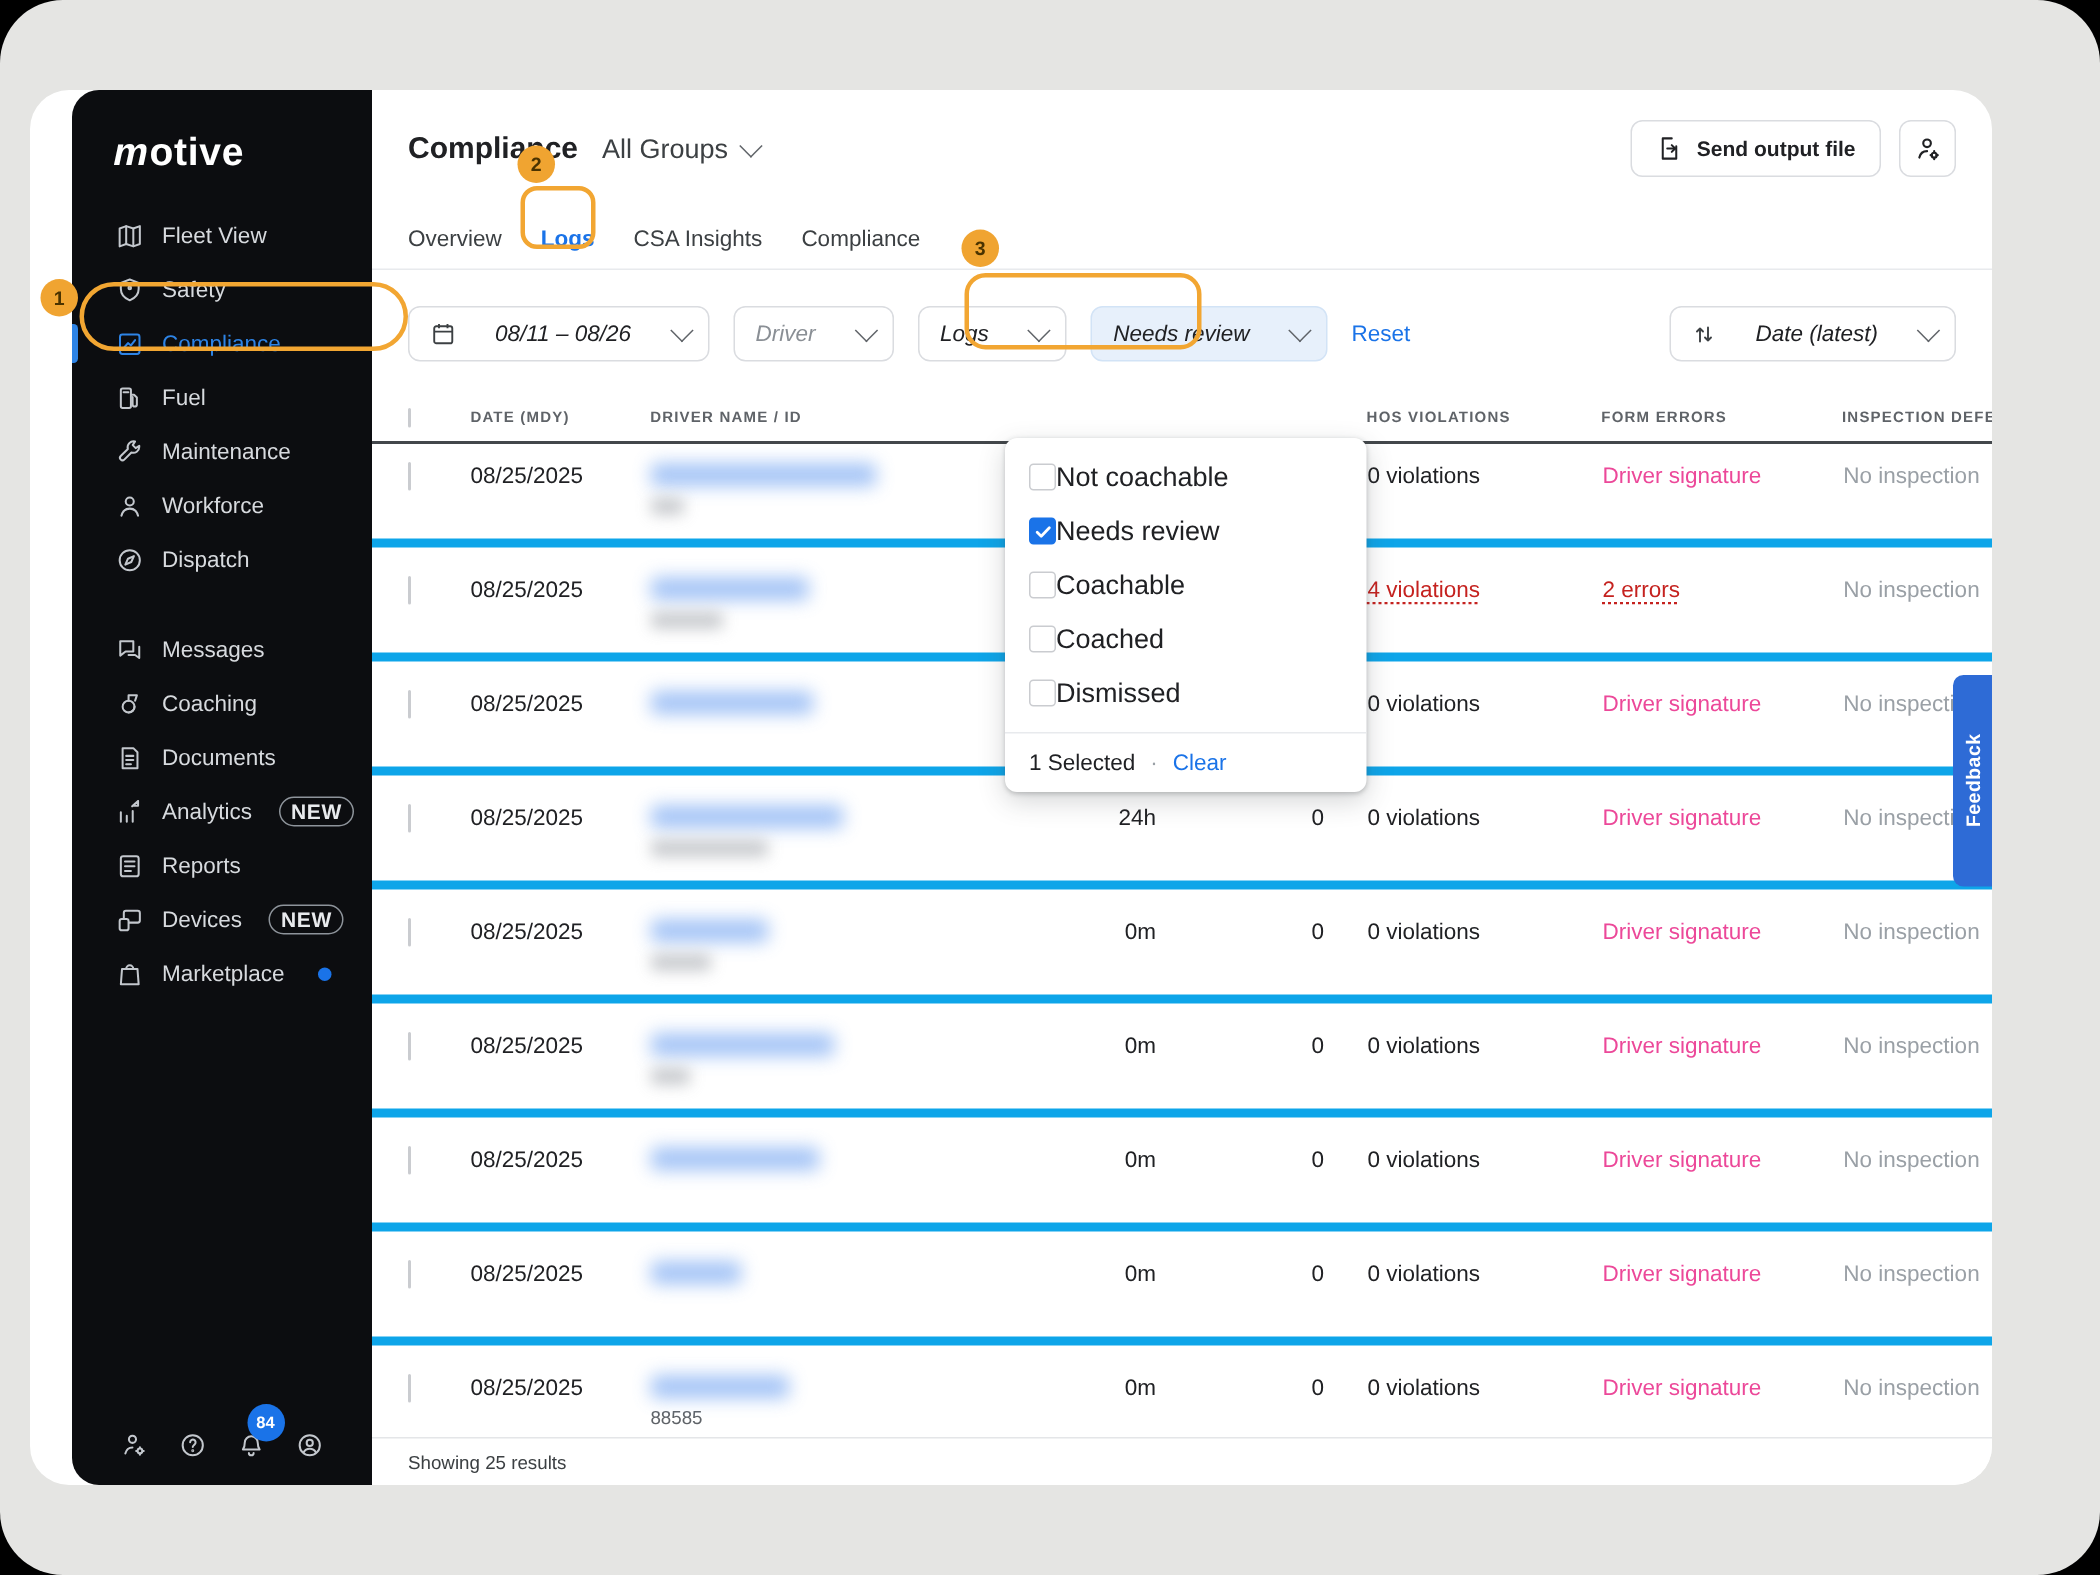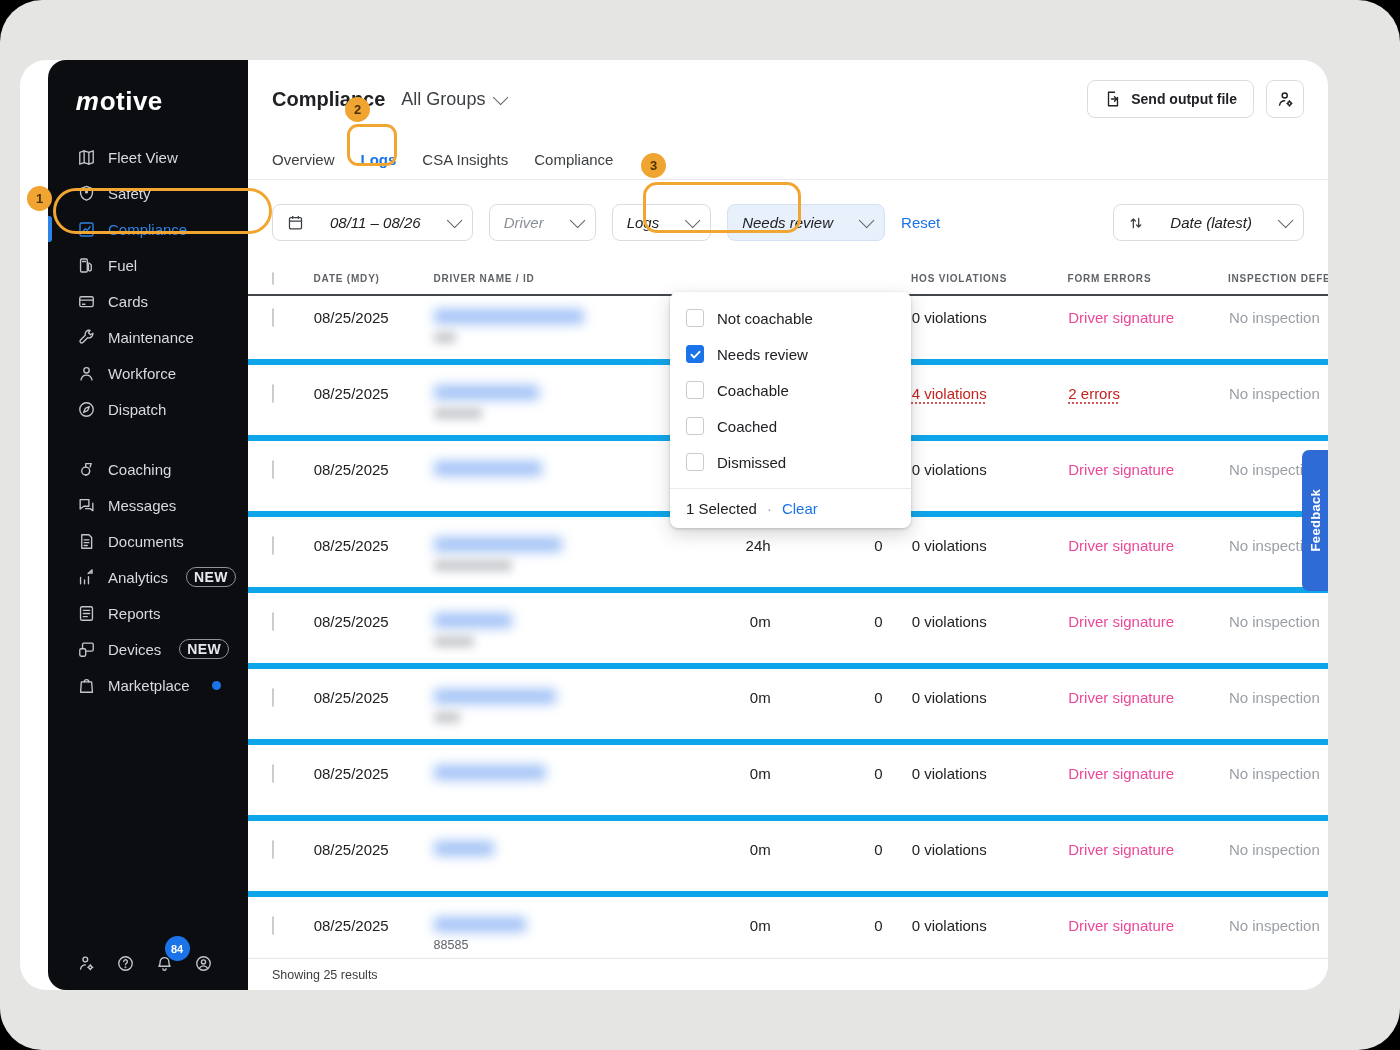--- a/index.html
+++ b/index.html
@@ -23,21 +23,21 @@
   .nav-item.active { color:#2e84e6; }
   .nav-item.active .nicon { color:#2e84e6; }
   .nav-item.active::before { content:""; position:absolute; left:-10px; top:5px; width:4px; height:26px;
                              background:#2e84e6; border-radius:0 3px 3px 0; }
   .nav-gap { height:24px; }
   .pill-new { margin-left:6px; font-size:14px; font-weight:700; letter-spacing:.4px; color:#e8eaed;
               border:1.4px solid #8e949b; border-radius:10px; padding:1px 7px; }
   .dot-blue { width:9px; height:9px; border-radius:50%; background:#1a73e8; margin-left:10px; }
   .side-foot { position:absolute; left:0; bottom:14px; width:200px; display:flex; justify-content:space-around;
                align-items:center; padding:0 22px; }
-  .foot-ic { position:relative; width:26px; height:26px; color:#c3c7cd; display:flex; align-items:center; justify-content:flex-start; cursor:pointer; }
+  .foot-ic { position:relative; width:26px; height:26px; color:#c3c7cd; display:flex; align-items:center; justify-content:center; cursor:pointer; }
   .notif-badge { position:absolute; top:-14px; left:10px; min-width:25px; height:25px; border-radius:13px;
                  background:#1a73e8; color:#fff; font-size:11px; font-weight:700; display:flex;
                  align-items:center; justify-content:center; padding:0 4px; }
 
   
   .main { position:absolute; left:228px; top:0; right:0; bottom:0; overflow:hidden; }
   .titlebar { display:flex; align-items:center; padding:20px 24px 0 24px; }
   .page-title { font-size:20px; font-weight:700; color:#202124; }
   .group-sel { display:flex; align-items:center; gap:8px; margin-left:16px; font-size:18px; color:#3c4043; cursor:pointer; }
   .titlebar-right { margin-left:auto; display:flex; gap:12px; }
@@ -76,21 +76,21 @@
   .blur-id { height:11px; margin-top:8px; border-radius:3px; background:#b7babf; filter:blur(5px); opacity:.8; }
   .id-text { margin-top:6px; font-size:12.5px; color:#5f6368; }
 
   .results-bar { position:absolute; left:0; right:0; bottom:0; height:32px; border-top:1px solid #e4e6e8;
                  background:#fff; display:flex; align-items:center; padding-left:24px;
                  font-size:12.5px; color:#3c4043; }
 
   
   .dropdown { position:absolute; left:650px; top:232px; width:241px; background:#fff; border-radius:8px;
               box-shadow:0 1px 3px rgba(60,64,67,.25), 0 6px 18px rgba(60,64,67,.22); z-index:30; overflow:hidden; }
-  .dd-item { display:flex; align-items:center; gap:13px; height:36px; padding:0 16px; font-size:15px; color:#202124; cursor:pointer; }
+  .dd-item { display:flex; align-items:center; gap:0; height:36px; padding:0 16px; font-size:18px; color:#202124; cursor:pointer; }
   .dd-item:first-child { margin-top:8px; } .dd-list { padding-bottom:8px; }
   .ddcb { width:18px; height:18px; border:1.6px solid #caccd0; border-radius:3px; background:#fff; flex:none;
           display:flex; align-items:center; justify-content:center; }
   .ddcb.checked { background:#1a73e8; border-color:#1a73e8; }
   .dd-foot { display:flex; align-items:center; gap:10px; height:40px; padding:0 16px; border-top:1px solid #e8eaed; font-size:15px; color:#202124; }
   .dd-sep { color:#9aa0a6; }
 
   
   .feedback { position:absolute; left:1282px; top:390px; width:27px; height:141px; background:#2e6bd6;
               border-radius:7px 0 0 7px; display:flex; align-items:center; justify-content:center;
@@ -151,29 +151,20 @@
               <svg width="19" height="19" viewBox="0 0 24 24" fill="none" stroke="currentColor" stroke-width="1.7" stroke-linecap="round" stroke-linejoin="round">
                 <rect x="4.5" y="3.8" width="8.5" height="16.4" rx="1.5"></rect>
                 <path d="M6.8 7h4M13 9h2.6l2.4 2.4v5.8a1.8 1.8 0 01-3.6 0V11"></path>
               </svg>
             </span>
             <span>Fuel</span>
           </div>
           <div class="nav-item">
             <span class="nicon">
               <svg width="19" height="19" viewBox="0 0 24 24" fill="none" stroke="currentColor" stroke-width="1.7" stroke-linecap="round" stroke-linejoin="round">
-                <rect x="3.5" y="6" width="17" height="12.5" rx="2"></rect>
-                <path d="M3.5 10.2h17M7 15.5h3"></path>
-              </svg>
-            </span>
-            <span>Cards</span>
-          </div>
-          <div class="nav-item">
-            <span class="nicon">
-              <svg width="19" height="19" viewBox="0 0 24 24" fill="none" stroke="currentColor" stroke-width="1.7" stroke-linecap="round" stroke-linejoin="round">
                 <path d="M20 7.5a5 5 0 01-6.6 4.7l-6 6a2.1 2.1 0 01-3-3l6-6A5 5 0 0116.5 3l-2 3 2.5 2.5 3-1.9z"></path>
               </svg>
             </span>
             <span>Maintenance</span>
           </div>
           <div class="nav-item">
             <span class="nicon">
               <svg width="19" height="19" viewBox="0 0 24 24" fill="none" stroke="currentColor" stroke-width="1.7" stroke-linecap="round" stroke-linejoin="round">
                 <circle cx="12" cy="8" r="3.4"></circle>
                 <path d="M5 20c1-4 3.9-6 7-6s6 2 7 6"></path>
@@ -189,34 +180,34 @@
               </svg>
             </span>
             <span>Dispatch</span>
           </div>
         </div>
       <div class="nav-gap"></div>
       <div class="nav" id="nav-secondary">
           <div class="nav-item">
             <span class="nicon">
               <svg width="19" height="19" viewBox="0 0 24 24" fill="none" stroke="currentColor" stroke-width="1.7" stroke-linecap="round" stroke-linejoin="round">
+                <path d="M4 4.5h11v8.5H8.5L4 16.5z"></path>
+                <path d="M20 9v9.5L16.5 16H11"></path>
+              </svg>
+            </span>
+            <span>Messages</span>
+          </div>
+          <div class="nav-item">
+            <span class="nicon">
+              <svg width="19" height="19" viewBox="0 0 24 24" fill="none" stroke="currentColor" stroke-width="1.7" stroke-linecap="round" stroke-linejoin="round">
                 <circle cx="11" cy="14" r="5"></circle>
                 <path d="M11 9V4.5h7l-1.5 4.5M16 14a5 5 0 01-5 5"></path>
               </svg>
             </span>
             <span>Coaching</span>
-          </div>
-          <div class="nav-item">
-            <span class="nicon">
-              <svg width="19" height="19" viewBox="0 0 24 24" fill="none" stroke="currentColor" stroke-width="1.7" stroke-linecap="round" stroke-linejoin="round">
-                <path d="M4 4.5h11v8.5H8.5L4 16.5z"></path>
-                <path d="M20 9v9.5L16.5 16H11"></path>
-              </svg>
-            </span>
-            <span>Messages</span>
           </div>
           <div class="nav-item">
             <span class="nicon">
               <svg width="19" height="19" viewBox="0 0 24 24" fill="none" stroke="currentColor" stroke-width="1.7" stroke-linecap="round" stroke-linejoin="round">
                 <path d="M6 3.5h9l3.5 3.5v13.5H6z"></path>
                 <path d="M9 10h6M9 13.5h6M9 17h4"></path>
               </svg>
             </span>
             <span>Documents</span>
           </div>

